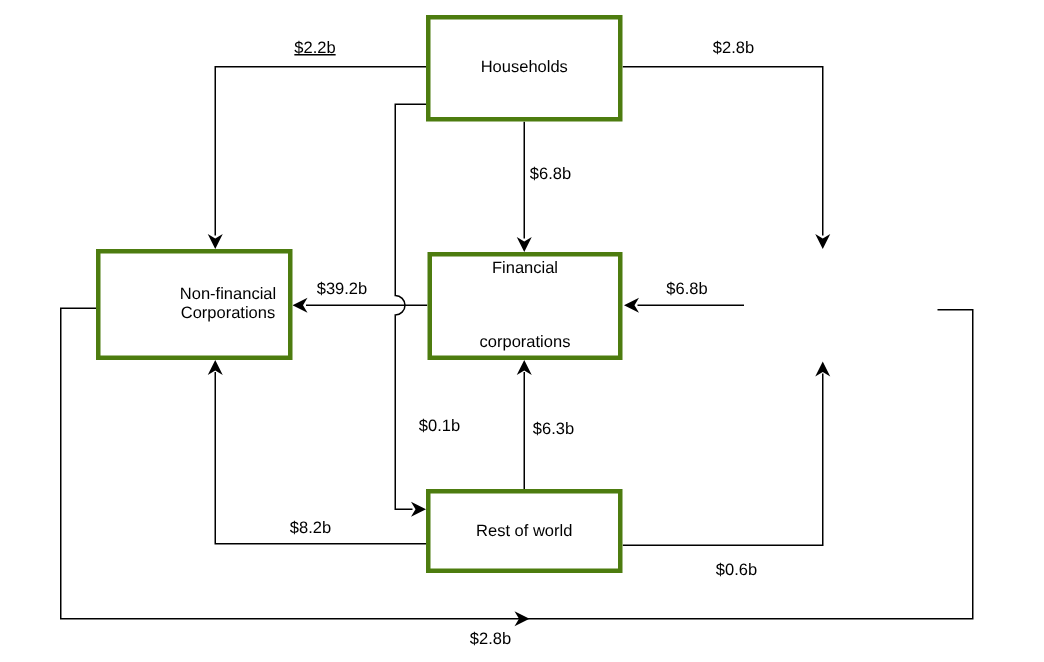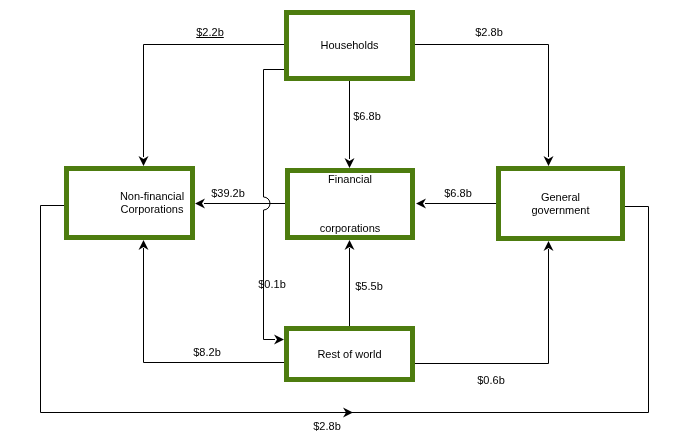--- a/index.html
+++ b/index.html
@@ -26,21 +26,21 @@
     stroke-width: 1;
     fill: none;
   }
   .arrows polygon {
     fill: #000000;
     stroke: none;
   }
   .node {
     position: absolute;
     box-sizing: border-box;
-    border: 5px solid #4d7c0f;
+    border: 3px solid #4d7c0f;
     background: #ffffff;
     display: flex;
     flex-direction: column;
     align-items: center;
     justify-content: center;
     text-align: center;
     font-size: 11px;
     line-height: 13px;
   }
   .node-households     { left: 284px; top: 10px;  width: 131px; height: 71px; }
@@ -53,21 +53,21 @@
     transform: translate(-50%, -50%);
     font-size: 11px;
     line-height: 12px;
     white-space: nowrap;
   }
   .lbl-2-2b       { left: 210px; top: 32px; text-decoration: underline; }
   .lbl-2-8b-top   { left: 489px; top: 32px; }
   .lbl-6-8b-vert  { left: 367px; top: 116px; }
   .lbl-6-8b-horiz { left: 458px; top: 193px; }
   .lbl-39-2b      { left: 228px; top: 193px; }
-  .lbl-0-1b       { left: 272px; top: 284px; }
+  .lbl-0-1b       { left: 293px; top: 284px; }
   .lbl-5-5b       { left: 369px; top: 286px; }
   .lbl-8-2b       { left: 207px; top: 352px; }
   .lbl-0-6b       { left: 491px; top: 352px; margin-top: 28px; }
   .lbl-2-8b-bot   { left: 327px; top: 426px; }
 </style>
 </head>
 <body>
 
 <div class="diagram">
 
@@ -132,42 +132,38 @@
   <div class="node node-non-financial">
     <span>Non-financial</span>
     <span>Corporations</span>
   </div>
 
   <div class="node node-financial">
     <span>Financial</span>
     <span>corporations</span>
   </div>
 
-  <div class="node node-government">
-    <span>General</span>
-    <span>government</span>
-  </div>
 
   <div class="node node-rest-of-world">
     <span>Rest of world</span>
   </div>
 
   <div class="flow-label lbl-2-2b">$2.2b</div>
 
   <div class="flow-label lbl-2-8b-top">$2.8b</div>
 
   <div class="flow-label lbl-6-8b-vert">$6.8b</div>
 
   <div class="flow-label lbl-6-8b-horiz">$6.8b</div>
 
   <div class="flow-label lbl-39-2b">$39.2b</div>
 
   <div class="flow-label lbl-0-1b">$0.1b</div>
 
-  <div class="flow-label lbl-5-5b">$5.5b</div>
+  <div class="flow-label lbl-5-5b">$6.3b</div>
 
   <div class="flow-label lbl-8-2b">$8.2b</div>
 
   <div class="flow-label lbl-0-6b">$0.6b</div>
 
   <div class="flow-label lbl-2-8b-bot">$2.8b</div>
 
 </div>
 
 </body></html>

